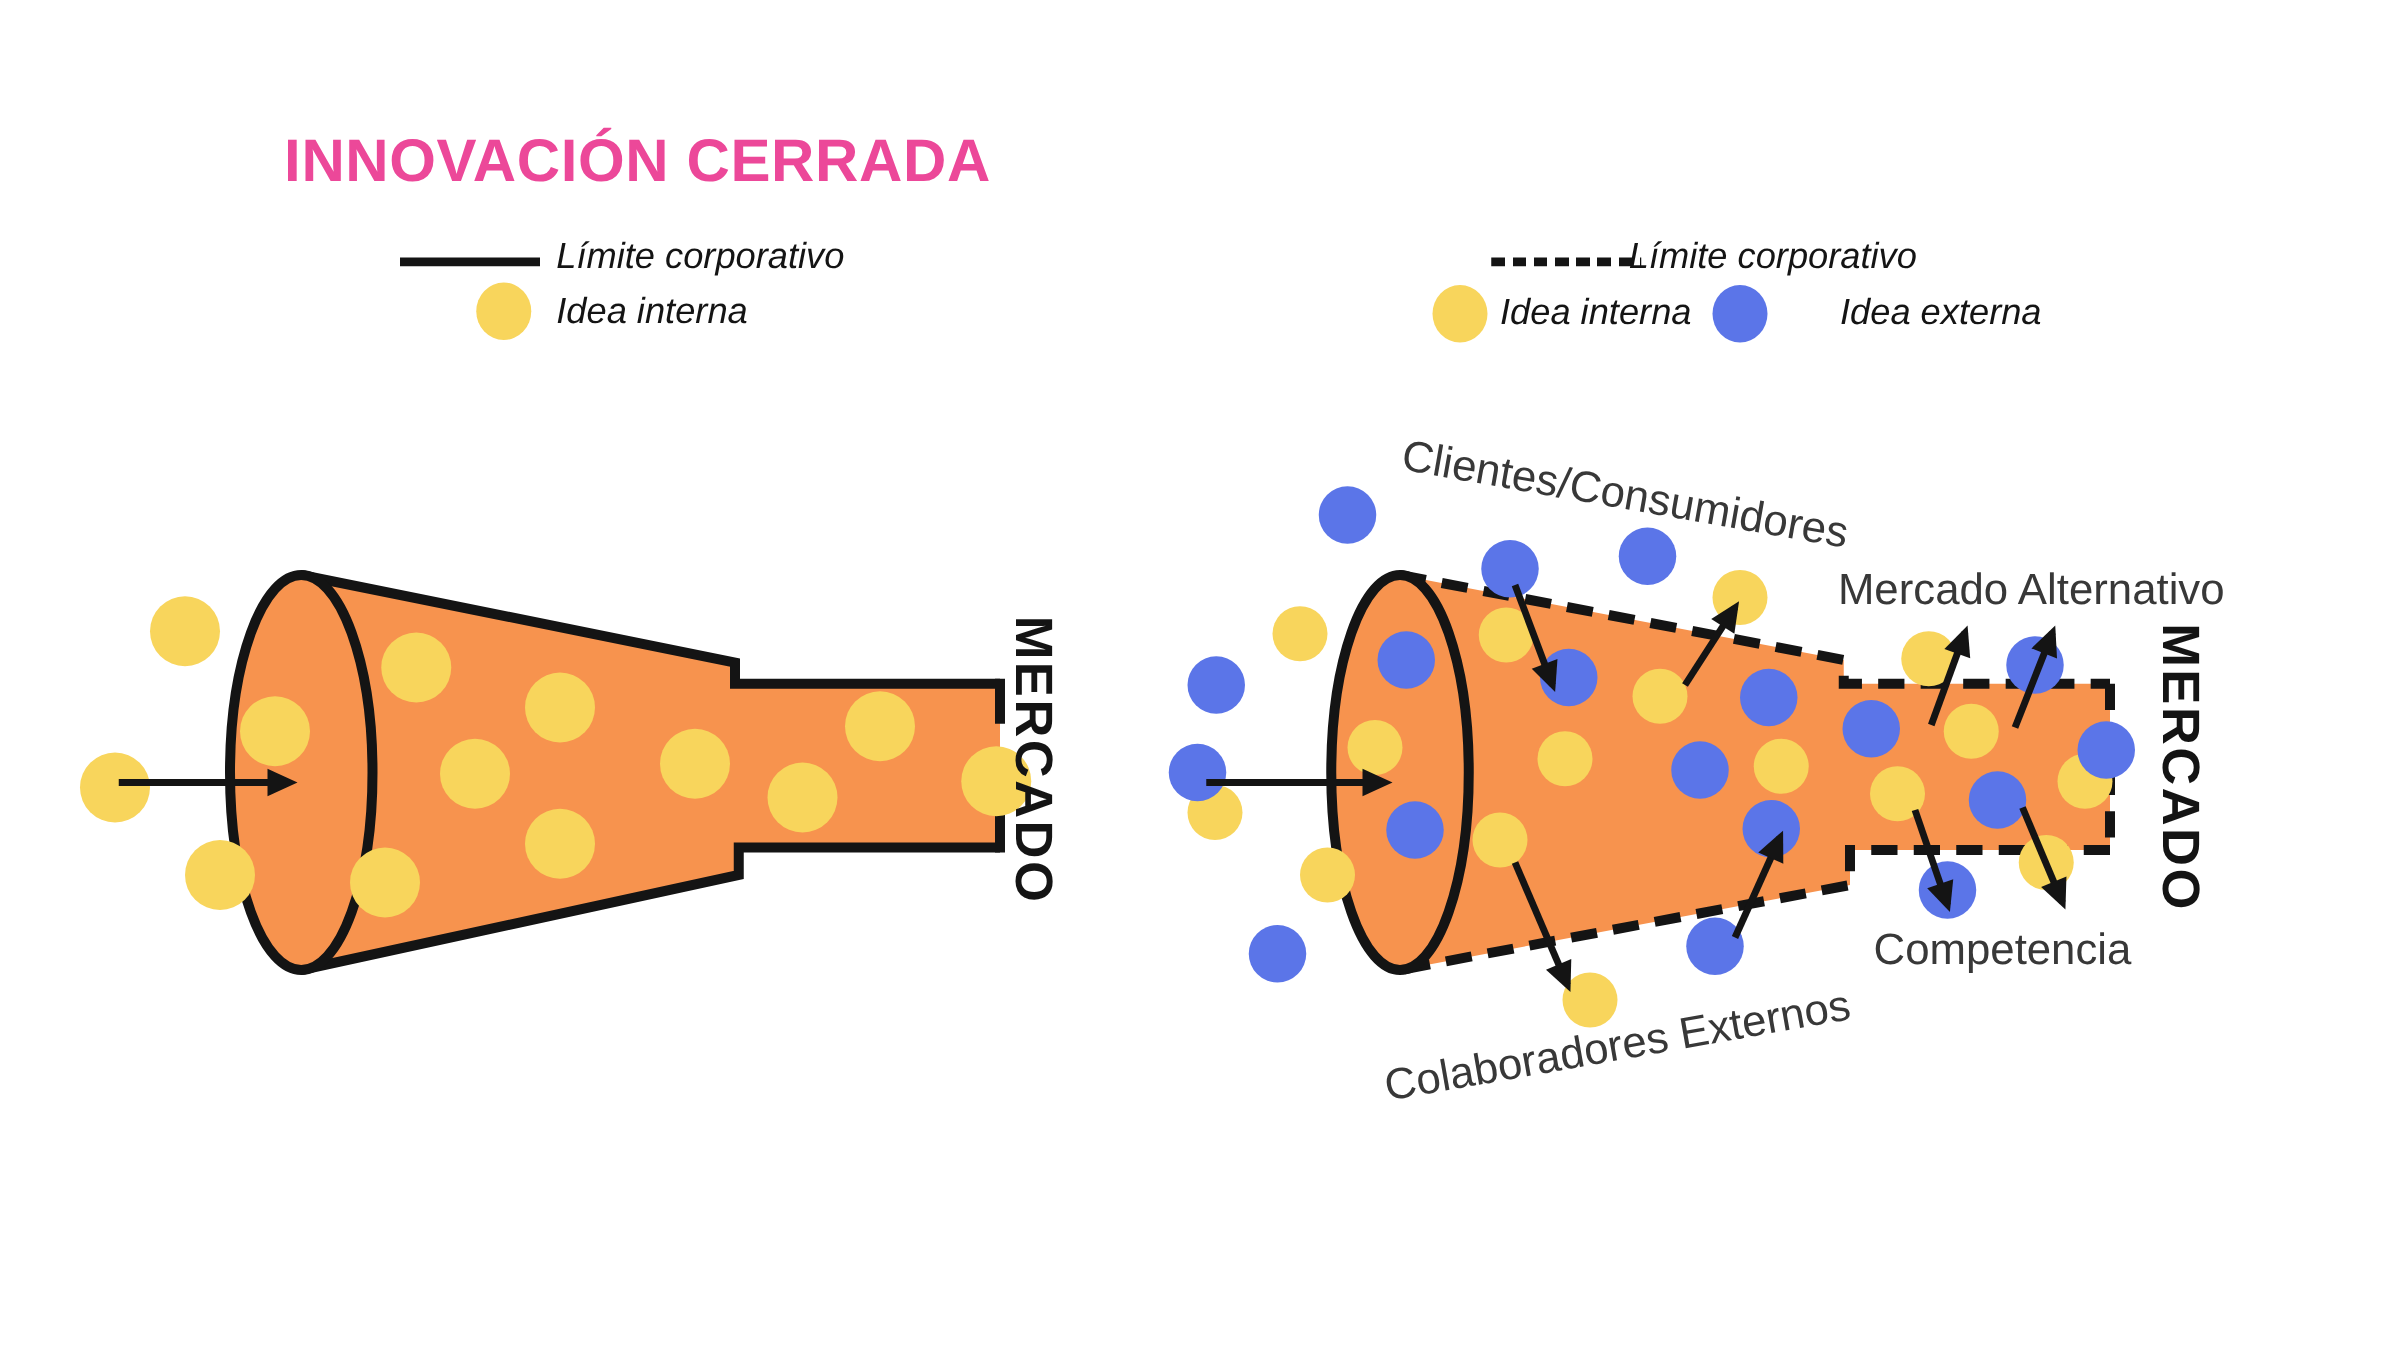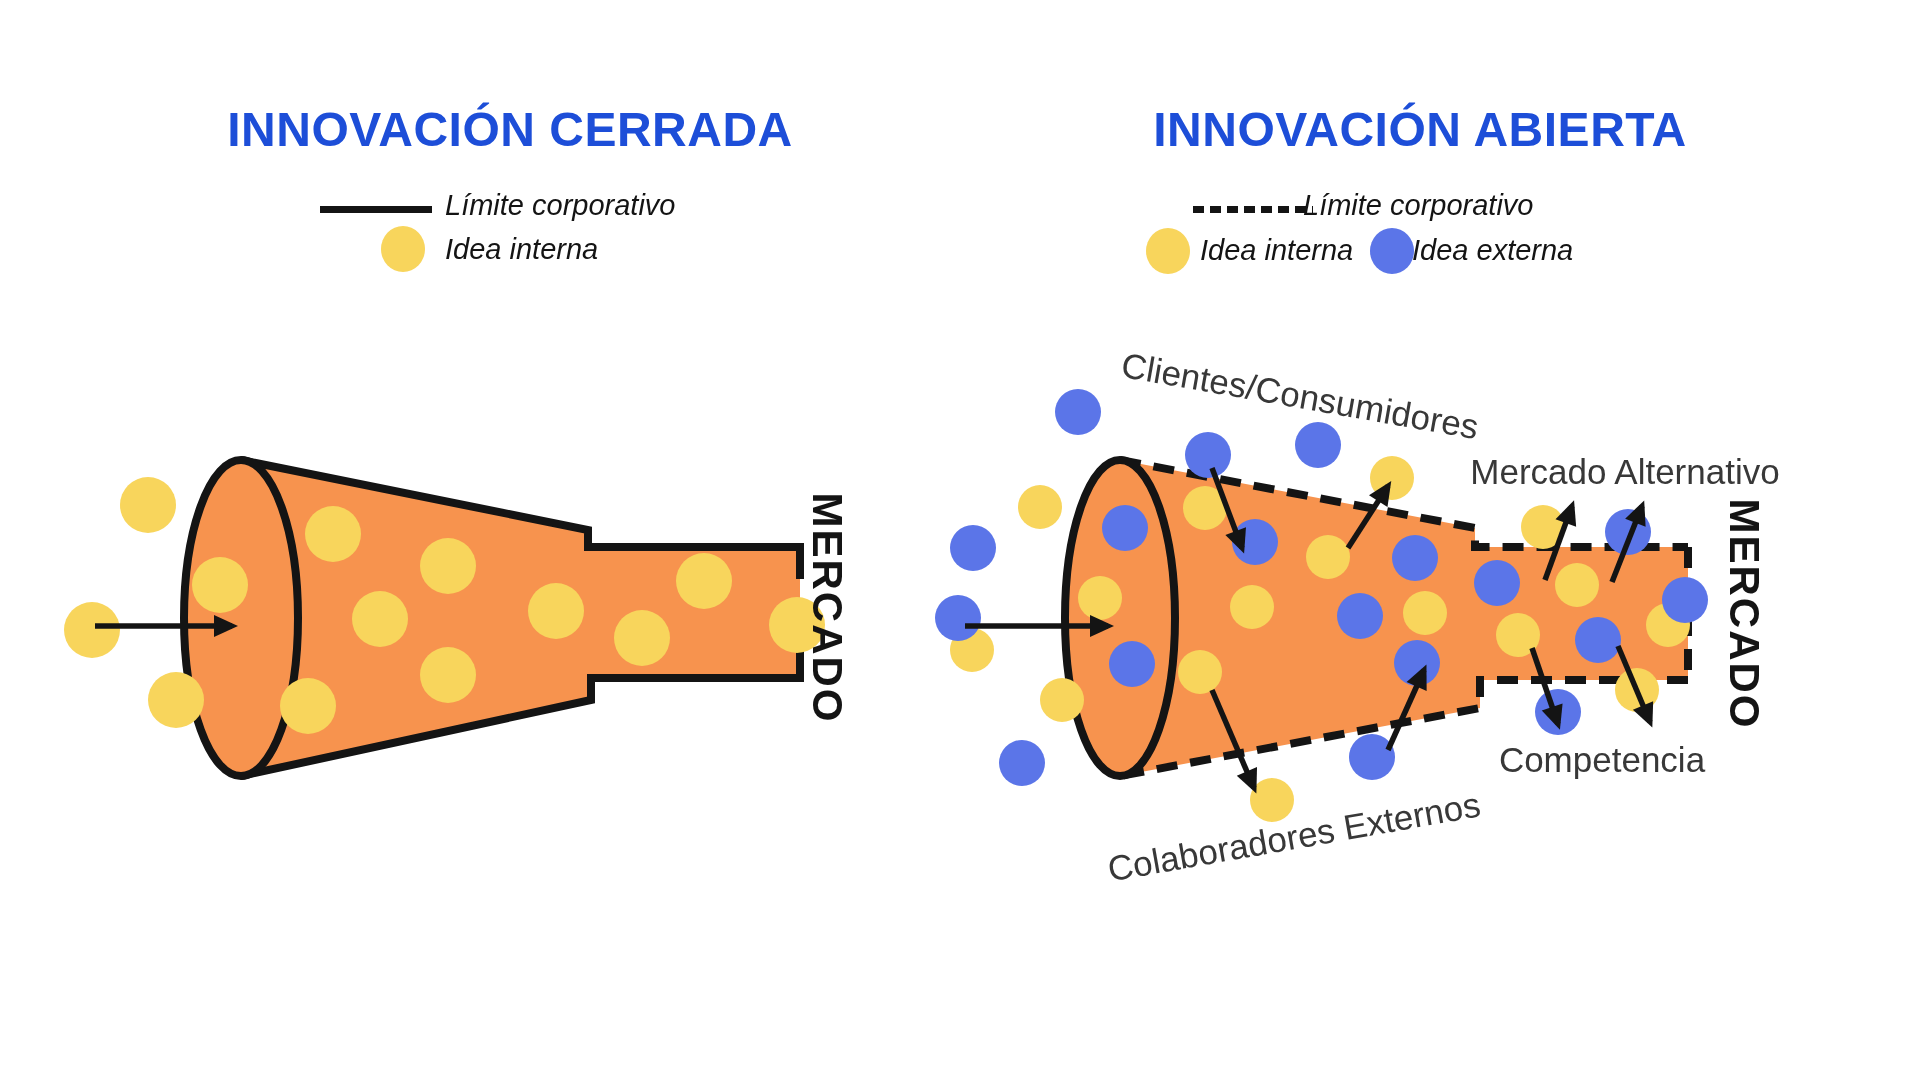--- a/index.html
+++ b/index.html
@@ -1,20 +1,20 @@
 <!DOCTYPE html>
 <html><head>
 <meta charset="utf-8">
 <style>
   html,body{margin:0;padding:0;background:#ffffff;}
   body{font-family:"Liberation Sans", sans-serif;}
   .canvas{position:relative;width:1920px;height:1080px;background:#ffffff;overflow:hidden;}
   .canvas svg{position:absolute;left:0;top:0;}
   .abs{position:absolute;}
-  .title{font-size:48px;font-weight:800;color:#1d4ed8;text-align:center;letter-spacing:.5px;white-space:nowrap;}
+  .title{font-size:48px;font-weight:800;color:#ec4899;text-align:center;letter-spacing:.5px;white-space:nowrap;}
   .legend-label{font-size:29px;font-weight:normal;font-style:italic;color:#141414;white-space:nowrap;}
   .swatch-line{height:7px;background:#141414;}
   .swatch-line.dashed{background:repeating-linear-gradient(90deg,#141414 0 11px,transparent 11px 17px);}
   .swatch-dot{width:44px;height:46px;border-radius:50%;}
   .market{width:250px;height:46px;font-size:42px;font-weight:800;letter-spacing:2px;color:#141414;text-align:center;transform:rotate(90deg);white-space:nowrap;}
   .annot{font-size:35px;font-weight:400;color:#383838;text-align:center;width:520px;white-space:nowrap;}
 </style>
 </head>
 <body>
 
@@ -92,33 +92,32 @@
         <line x1="1545" y1="580" x2="1572" y2="506" stroke="#141414" stroke-width="5.5" marker-end="url(#ah)"></line>
         <line x1="1612" y1="582" x2="1642" y2="506" stroke="#141414" stroke-width="5.5" marker-end="url(#ah)"></line>
         <line x1="1212" y1="690" x2="1254" y2="788" stroke="#141414" stroke-width="5.5" marker-end="url(#ah)"></line>
         <line x1="1388" y1="750" x2="1424" y2="670" stroke="#141414" stroke-width="5.5" marker-end="url(#ah)"></line>
         <line x1="1532" y1="648" x2="1558" y2="724" stroke="#141414" stroke-width="5.5" marker-end="url(#ah)"></line>
         <line x1="1618" y1="646" x2="1650" y2="722" stroke="#141414" stroke-width="5.5" marker-end="url(#ah)"></line>
       </g>
   </svg>
 
   <div class="abs title" style="left:110px;top:102px;width:800px;">INNOVACIÓN CERRADA</div>
-  <div class="abs title" style="left:1020px;top:102px;width:800px;">INNOVACIÓN ABIERTA</div>
 
   <div class="abs swatch-line" style="left:320px;top:206px;width:112px;"></div>
   <div class="abs legend-label" style="left:445px;top:189px;">Límite corporativo</div>
   <div class="abs swatch-dot" style="left:381px;top:226px;background:#F8D55C;"></div>
   <div class="abs legend-label" style="left:445px;top:233px;">Idea interna</div>
 
   <div class="abs swatch-line dashed" style="left:1193px;top:206px;width:120px;"></div>
   <div class="abs legend-label" style="left:1303px;top:189px;">Límite corporativo</div>
   <div class="abs swatch-dot" style="left:1146px;top:228px;background:#F8D55C;"></div>
   <div class="abs legend-label" style="left:1200px;top:234px;">Idea interna</div>
   <div class="abs swatch-dot" style="left:1370px;top:228px;background:#5B75E8;"></div>
-  <div class="abs legend-label" style="left:1412px;top:234px;">Idea externa</div>
+  <div class="abs legend-label" style="left:1472px;top:234px;">Idea externa</div>
 
   <div class="abs market" style="left:703px;top:585px;">MERCADO</div>
   <div class="abs market" style="left:1620px;top:591px;">MERCADO</div>
 
   <div class="abs annot" style="left:1040px;top:376px;transform:rotate(10deg);">Clientes/Consumidores</div>
   <div class="abs annot" style="left:1442px;top:740px;width:320px;">Competencia</div>
   <div class="abs annot" style="left:1365px;top:452px;">Mercado Alternativo</div>
   <div class="abs annot" style="left:1034px;top:817px;transform:rotate(-10deg);">Colaboradores Externos</div>
 
 </div>

